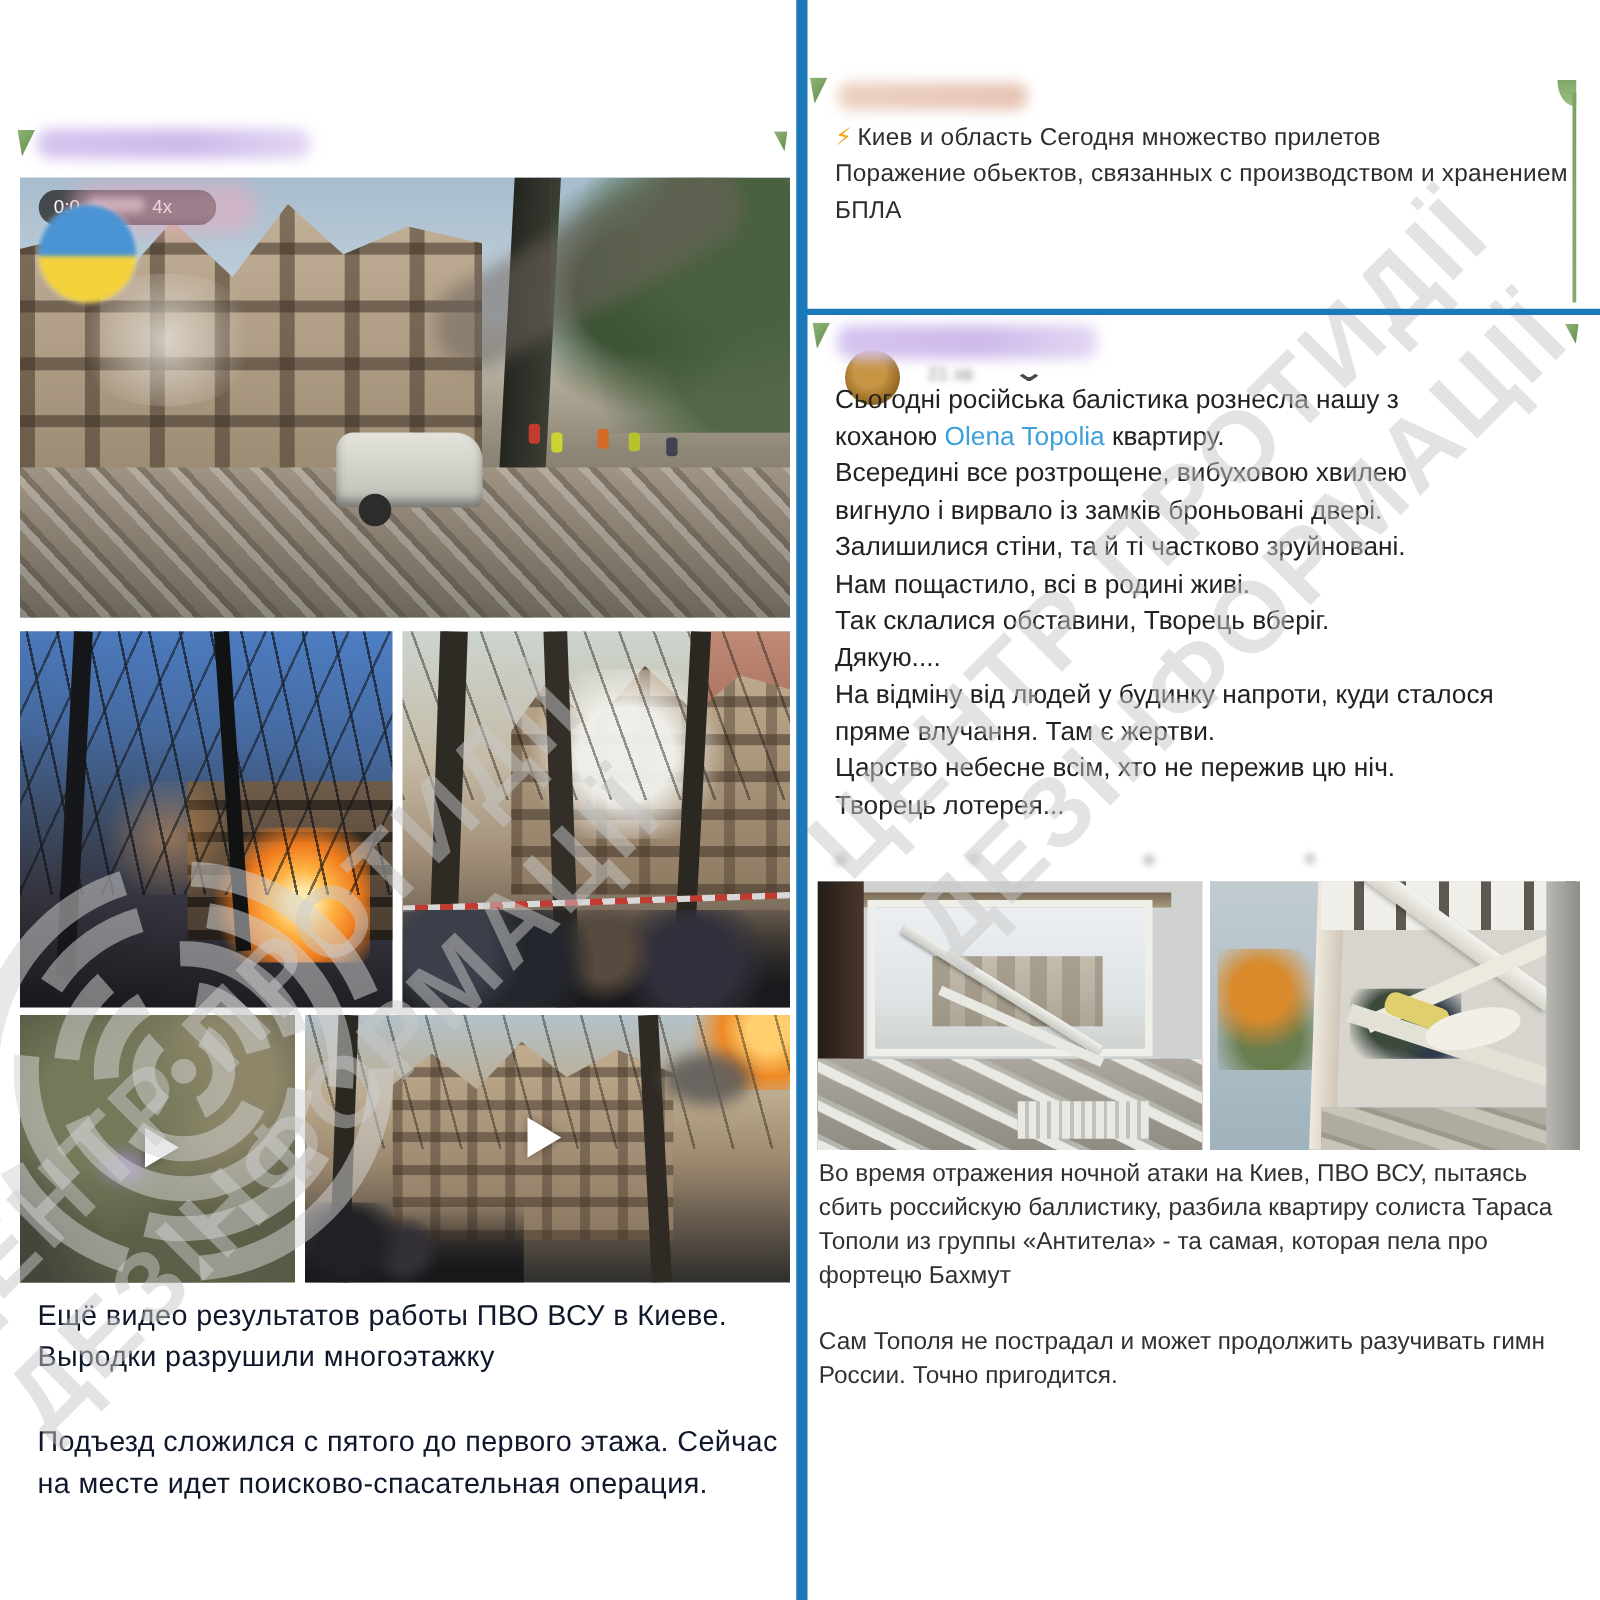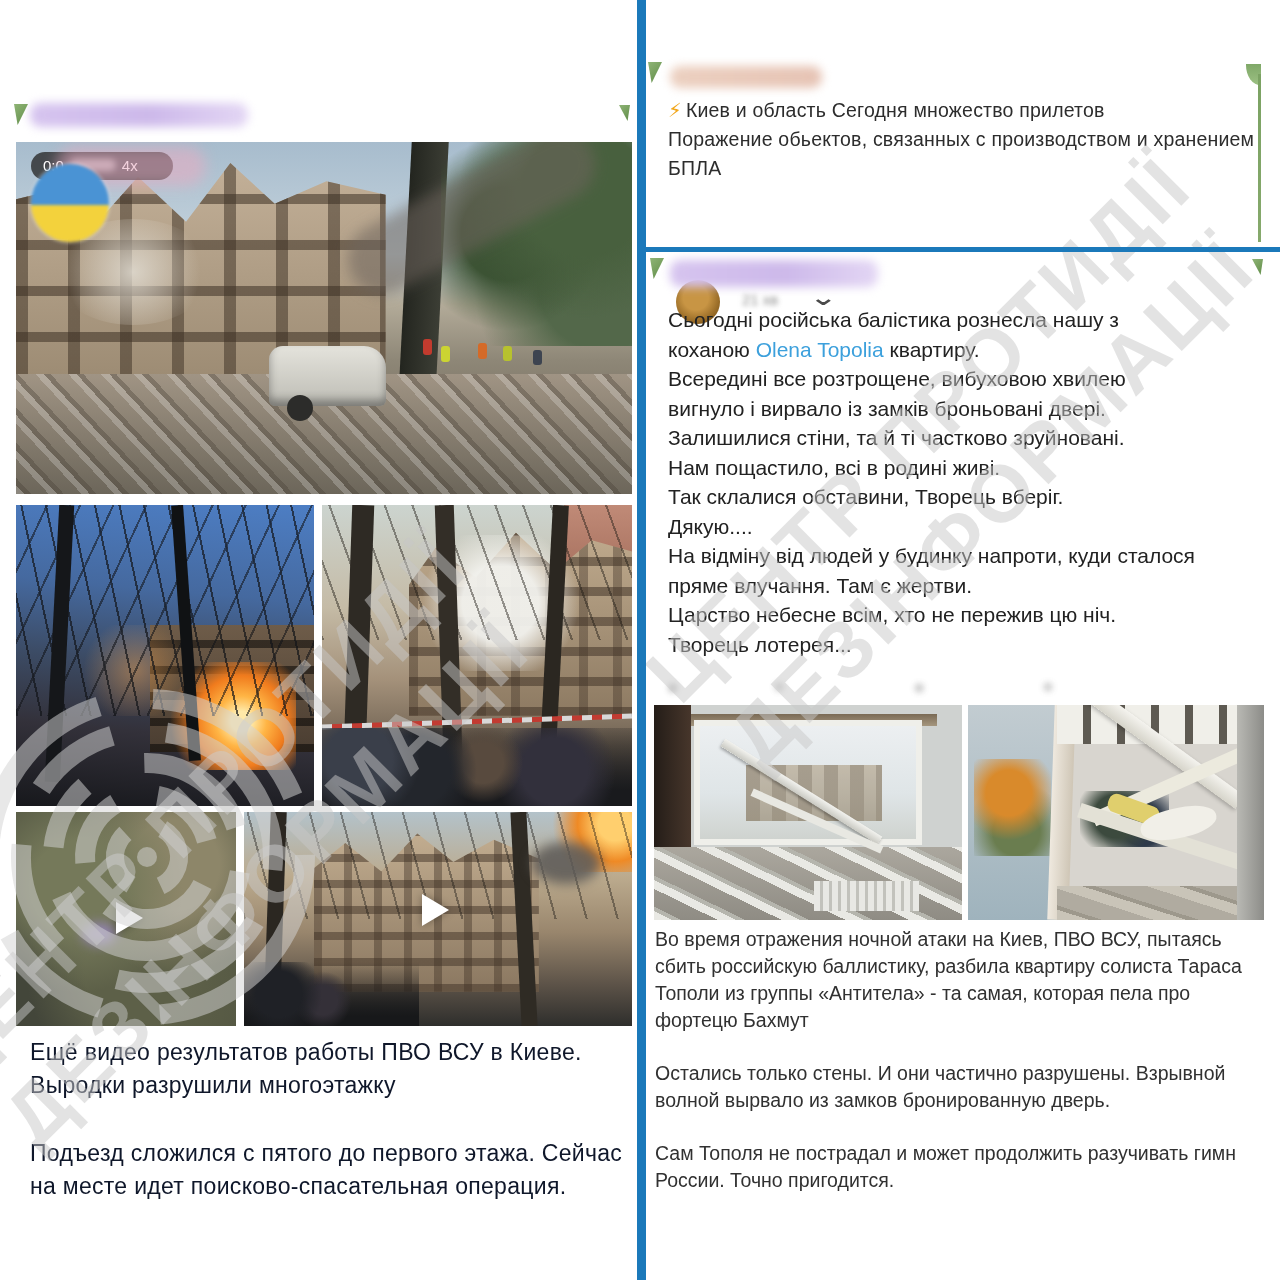--- a/index.html
+++ b/index.html
@@ -329,21 +329,20 @@
     <div class="abs ip2-panel1"></div>
     <div class="abs ip2-panel2"></div>
     <div class="abs ip2-panel3"></div>
     <div class="abs ip2-cushion"></div>
     <div class="abs ip2-pillow"></div>
     <div class="abs ip2-door"></div>
   </div>
 
   <div class="abs tg-text cap-right" style="left:655px;top:926px;">
     <p class="para">Во время отражения ночной атаки на Киев, ПВО ВСУ, пытаясь сбить российскую баллистику, разбила квартиру солиста Тараса Тополи из группы «Антитела» - та самая, которая пела про фортецю Бахмут</p>
-    <p class="para">Остались только стены. И они частично разрушены. Взрывной волной вырвало из замков бронированную дверь.</p>
     <p class="para">Сам Тополя не пострадал и может продолжить разучивать гимн России. Точно пригодится.</p>
   </div>
 
   <div class="abs wm" style="left:505px;top:363px;">
     <div>ЦЕНТР ПРОТИДІЇ</div>
     <div>ДЕЗІНФОРМАЦІЇ</div>
   </div>
   <div class="abs wm" style="left:-220px;top:743px;">
     <div>ЦЕНТР ПРОТИДІЇ</div>
     <div>ДЕЗІНФОРМАЦІЇ</div>

